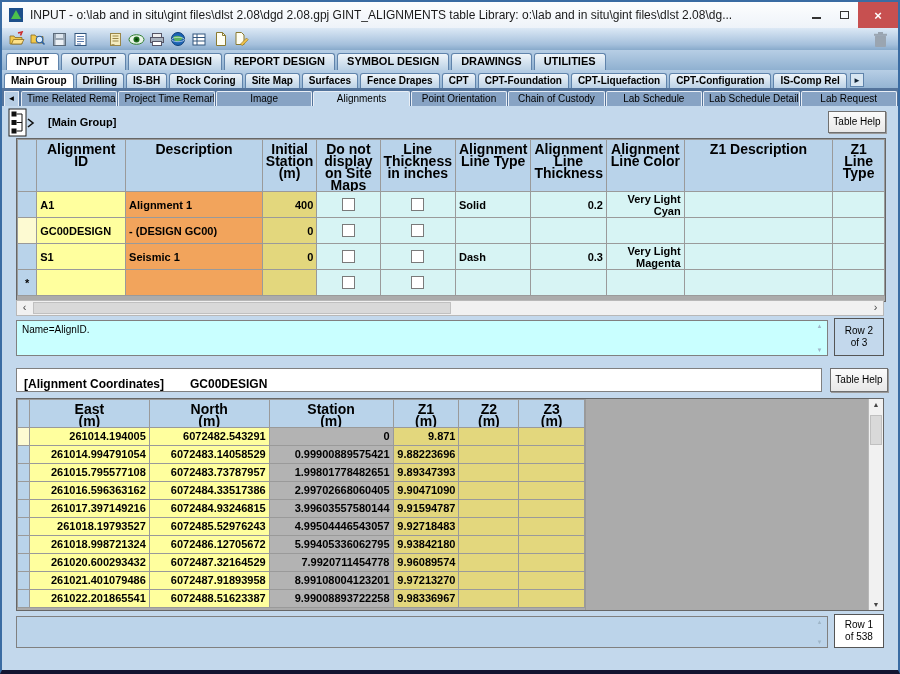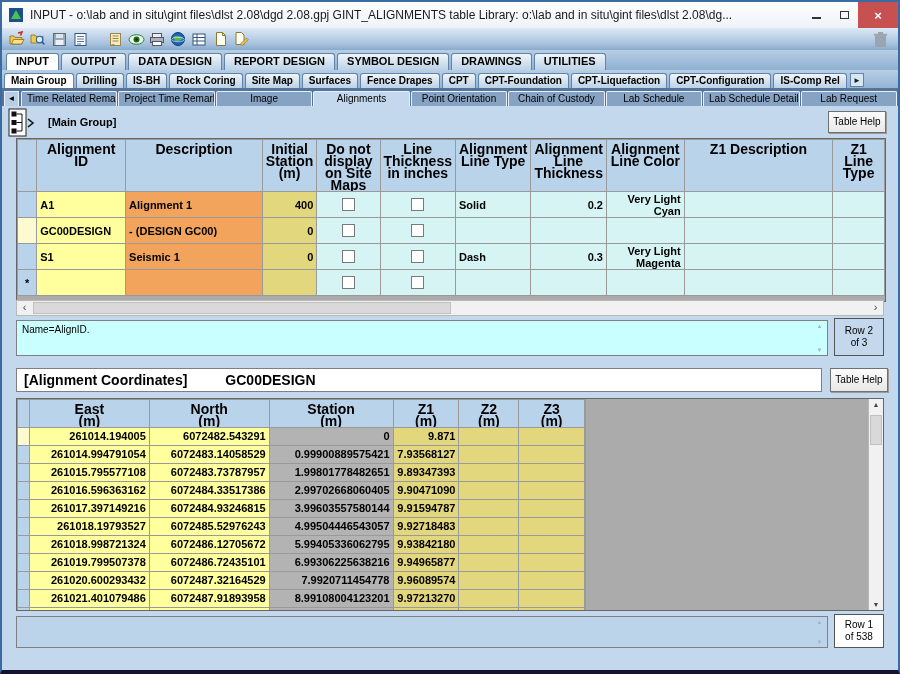--- a/index.html
+++ b/index.html
@@ -88,21 +88,21 @@
   .status-upper{position:absolute;left:14px;top:214px;width:812px;height:36px;background:#c9ffff;border:1px solid #808080;
     font-size:10px;color:#000;padding:3px 16px 1px 5px;}
   .mini-scroll{position:absolute;right:2px;top:2px;bottom:2px;width:11px;display:flex;flex-direction:column;justify-content:space-between;align-items:center;}
   .mini-arrow{font-size:6px;color:#9fb6c9;line-height:6px;}
   .row-box{position:absolute;border:1px solid #555;font-size:10px;color:#000;text-align:center;
     display:flex;flex-direction:column;justify-content:center;line-height:12px;}
   .row-box-upper{left:832px;top:212px;width:50px;height:38px;background:#c3d8ec;}
   .row-box-lower{left:832px;top:508px;width:50px;height:34px;background:#fff;}
 
   .lower-titlebar{position:absolute;left:14px;top:262px;width:806px;height:24px;background:#fff;border:1px solid #808080;
-    display:flex;align-items:center;font-weight:bold;font-size:14px;gap:12px;}
+    display:flex;align-items:flex-end;font-weight:bold;font-size:12px;}
   .lower-title{margin-left:7px;}
   .lower-title-value{margin-left:26px;}
 
   .lower-grid-box{position:absolute;left:14px;top:292px;width:868px;height:213px;border:1px solid #666;display:flex;background:#ababab;}
   .lg-tablewrap{width:568px;height:100%;overflow:hidden;}
   #lowerGrid thead tr{height:26px;}
   #lowerGrid tbody tr{height:18px;}
   #lowerGrid td{line-height:15px;vertical-align:middle;}
   .lg-gray{flex:1;background:#ababab;border-left:1px solid #9a9a9a;}
   .lg-vscroll{width:15px;background:#f1f1f1;border-left:1px solid #b8b8b8;position:relative;}
@@ -462,21 +462,21 @@
                 <td class="c-gray right">0</td>
                 <td class="c-khaki right">9.871</td>
                 <td class="c-khaki right"></td>
                 <td class="c-khaki right"></td>
               </tr>
               <tr>
                 <td class="c-sel"></td>
                 <td class="c-yellow right">261014.994791054</td>
                 <td class="c-yellow right">6072483.14058529</td>
                 <td class="c-gray right">0.99900889575421</td>
-                <td class="c-khaki right">7.93568127</td>
+                <td class="c-khaki right">9.88223696</td>
                 <td class="c-khaki right"></td>
                 <td class="c-khaki right"></td>
               </tr>
               <tr>
                 <td class="c-sel"></td>
                 <td class="c-yellow right">261015.795577108</td>
                 <td class="c-yellow right">6072483.73787957</td>
                 <td class="c-gray right">1.99801778482651</td>
                 <td class="c-khaki right">9.89347393</td>
                 <td class="c-khaki right"></td>
@@ -508,29 +508,20 @@
                 <td class="c-khaki right">9.92718483</td>
                 <td class="c-khaki right"></td>
                 <td class="c-khaki right"></td>
               </tr>
               <tr>
                 <td class="c-sel"></td>
                 <td class="c-yellow right">261018.998721324</td>
                 <td class="c-yellow right">6072486.12705672</td>
                 <td class="c-gray right">5.99405336062795</td>
                 <td class="c-khaki right">9.93842180</td>
-                <td class="c-khaki right"></td>
-                <td class="c-khaki right"></td>
-              </tr>
-              <tr>
-                <td class="c-sel"></td>
-                <td class="c-yellow right">261019.799507378</td>
-                <td class="c-yellow right">6072486.72435101</td>
-                <td class="c-gray right">6.99306225638216</td>
-                <td class="c-khaki right">9.94965877</td>
                 <td class="c-khaki right"></td>
                 <td class="c-khaki right"></td>
               </tr>
               <tr>
                 <td class="c-sel"></td>
                 <td class="c-yellow right">261020.600293432</td>
                 <td class="c-yellow right">6072487.32164529</td>
                 <td class="c-gray right">7.9920711454778</td>
                 <td class="c-khaki right">9.96089574</td>
                 <td class="c-khaki right"></td>

